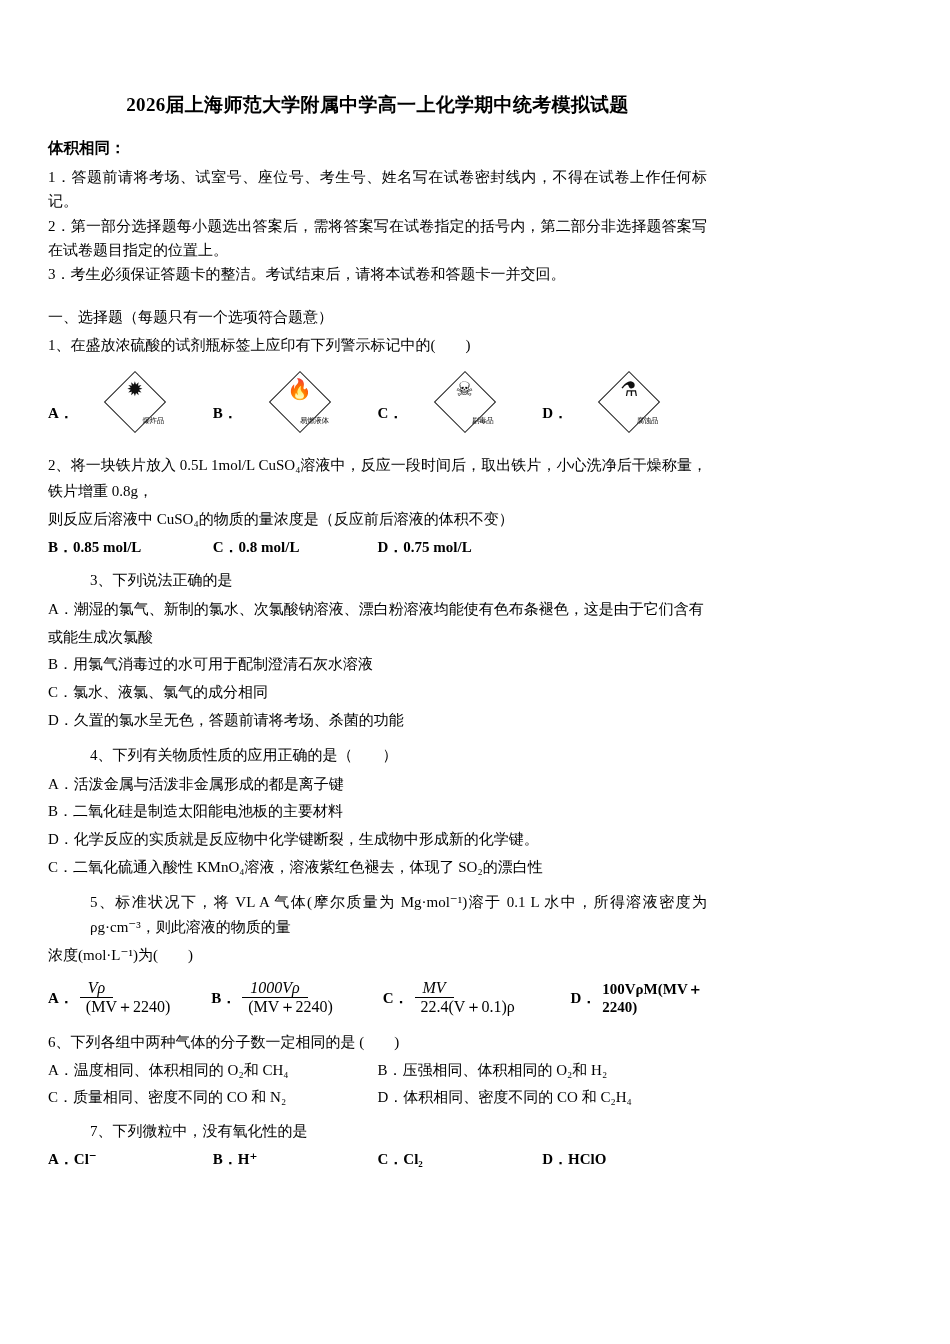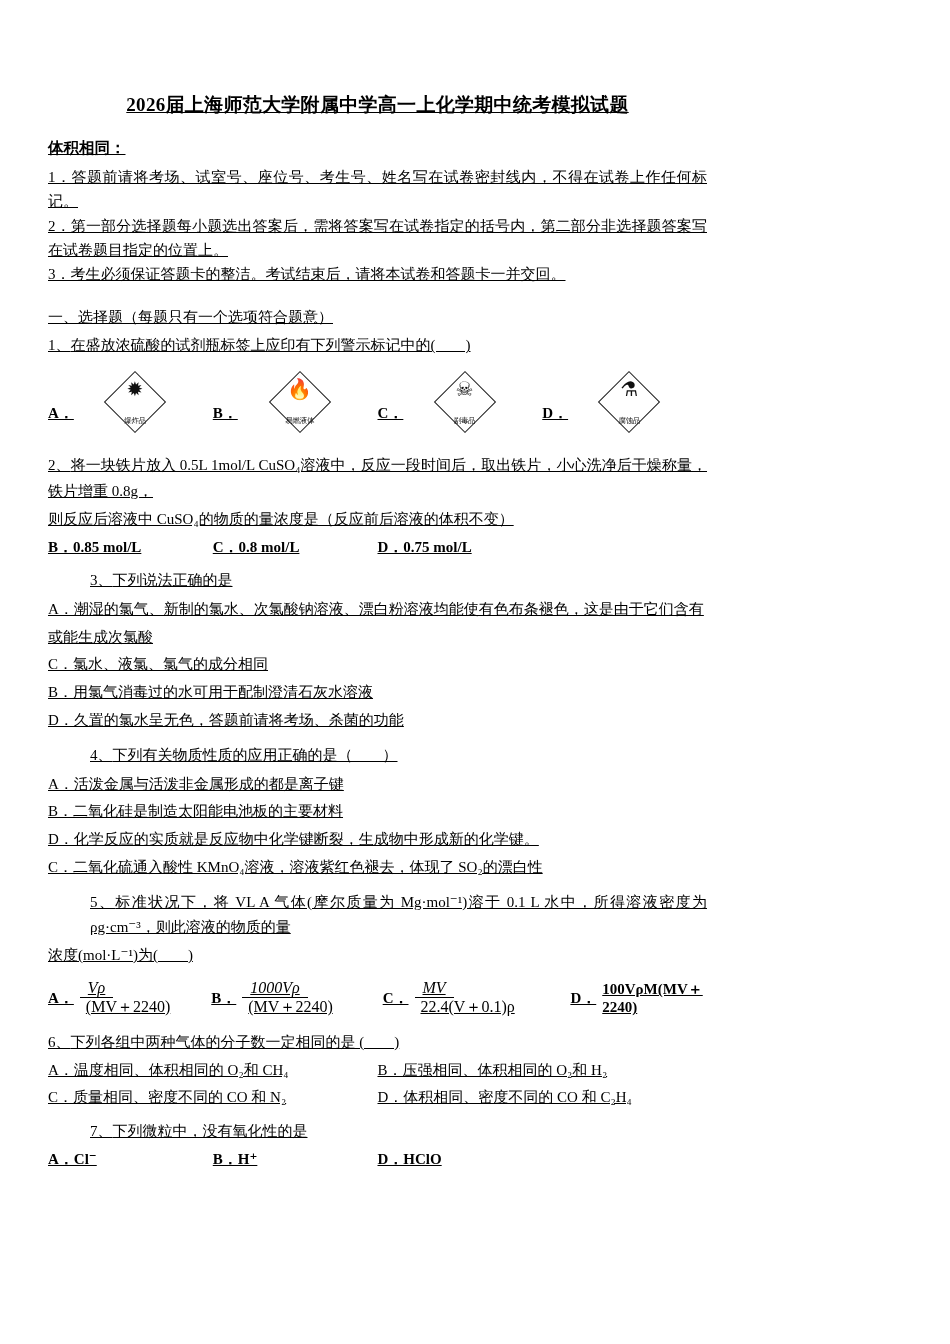--- a/index.html
+++ b/index.html
@@ -12,21 +12,20 @@
     min-height: 1344px;
     font-family: "Liberation Serif", "DejaVu Serif", serif;
     color: #000000;
   }
   .page {
     width: 759px;
     min-height: 1344px;
     box-sizing: border-box;
     padding: 92px 52px 40px 48px;
     position: relative;
-    text-decoration: underline;
   }
   .doc-title {
     text-align: center;
     font-size: 19px;
     font-weight: bold;
     margin: 0 0 20px 0;
     letter-spacing: 0.3px;
   }
   .notice-head {
     font-size: 15.5px;
@@ -113,21 +112,21 @@
     text-align: center;
     font-size: 20px;
     line-height: 1;
     color: #111;
   }
   .diamond .cap {
     position: absolute;
     left: 0;
     bottom: 5px;
     width: 58px;
-    text-align: center;
+    text-align: right;
     font-size: 7.5px;
     font-family: "Liberation Sans", sans-serif;
     color: #111;
     letter-spacing: -0.3px;
   }
 
   
   .frac-row {
     display: flex;
     align-items: center;
@@ -220,22 +219,22 @@
   <div class="opts-row opt4">
     <div class="b">B．0.85 mol/L</div>
     <div class="b">C．0.8 mol/L</div>
     <div class="b">D．0.75 mol/L</div>
   </div>
 
   <p class="q q-stem tight">
     <span>3、</span><span>下列说法正确的是</span>
   </p>
   <p class="opt-block">A．潮湿的氯气、新制的氯水、次氯酸钠溶液、漂白粉溶液均能使有色布条褪色，这是由于它们含有或能生成次氯酸</p>
+  <p class="opt-block">B．用氯气消毒过的水可用于配制澄清石灰水溶液</p>
   <p class="opt-block">C．氯水、液氯、氯气的成分相同</p>
-  <p class="opt-block">B．用氯气消毒过的水可用于配制澄清石灰水溶液</p>
   <p class="opt-block">D．久置的氯水呈无色，答题前请将考场、杀菌的功能</p>
 
   <p class="q q-stem tight">
     <span>4、</span><span>下列有关物质性质的应用正确的是（　　）</span>
   </p>
   <p class="opt-block">A．活泼金属与活泼非金属形成的都是离子键</p>
   <p class="opt-block">B．二氧化硅是制造太阳能电池板的主要材料</p>
   <p class="opt-block">D．化学反应的实质就是反应物中化学键断裂，生成物中形成新的化学键。</p>
   <p class="opt-block">C．二氧化硫通入酸性 KMnO₄溶液，溶液紫红色褪去，体现了 SO₂的漂白性</p>
 
@@ -283,16 +282,17 @@
     <div>C．质量相同、密度不同的 CO 和 N₂</div>
     <div>D．体积相同、密度不同的 CO 和 C₂H₄</div>
   </div>
 
   <p class="q q-stem tight">
     <span>7、</span><span>下列微粒中，没有氧化性的是</span>
   </p>
   <div class="opts-row opt4">
     <div class="b">A．Cl⁻</div>
     <div class="b">B．H⁺</div>
+    <div class="b">C．Cl₂</div>
     <div class="b">D．HClO</div>
   </div>
 
 </div>
 
 </body></html>

